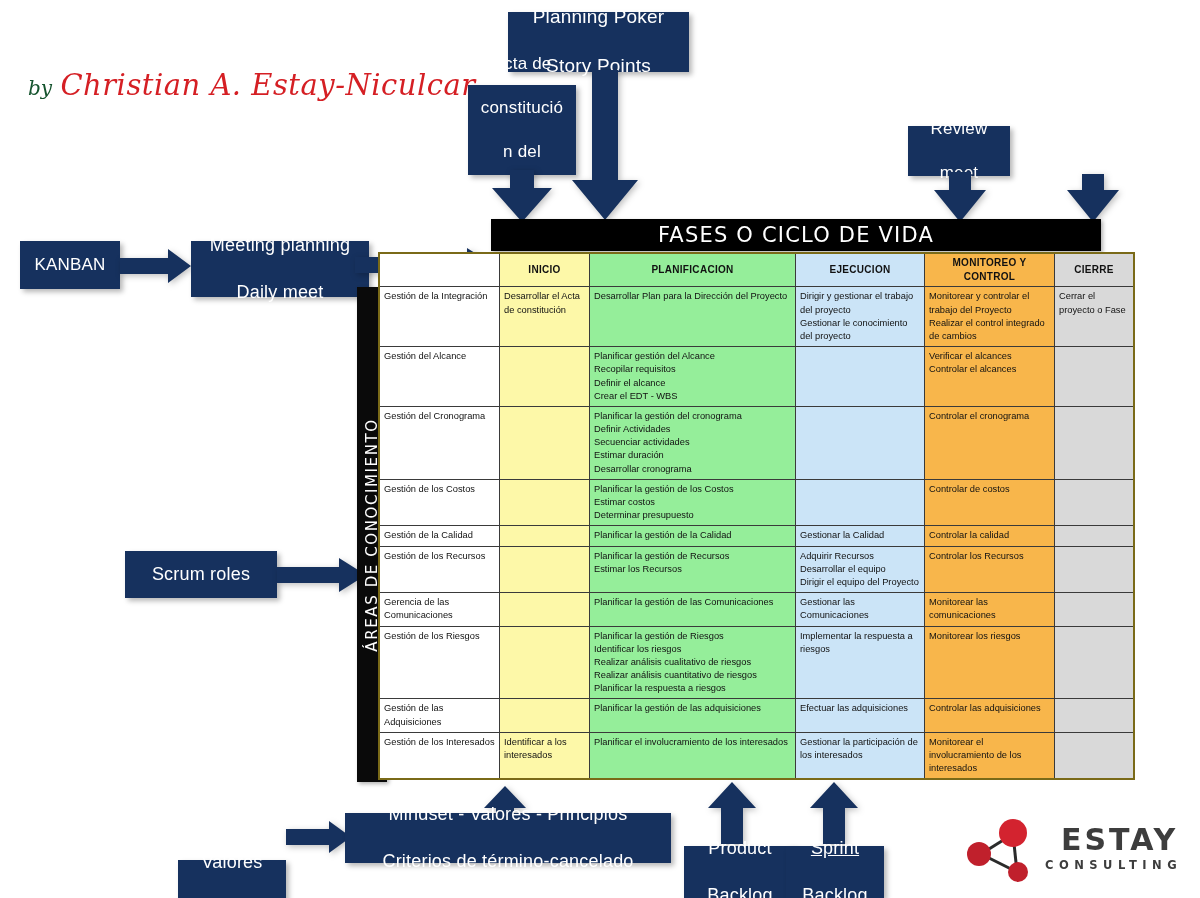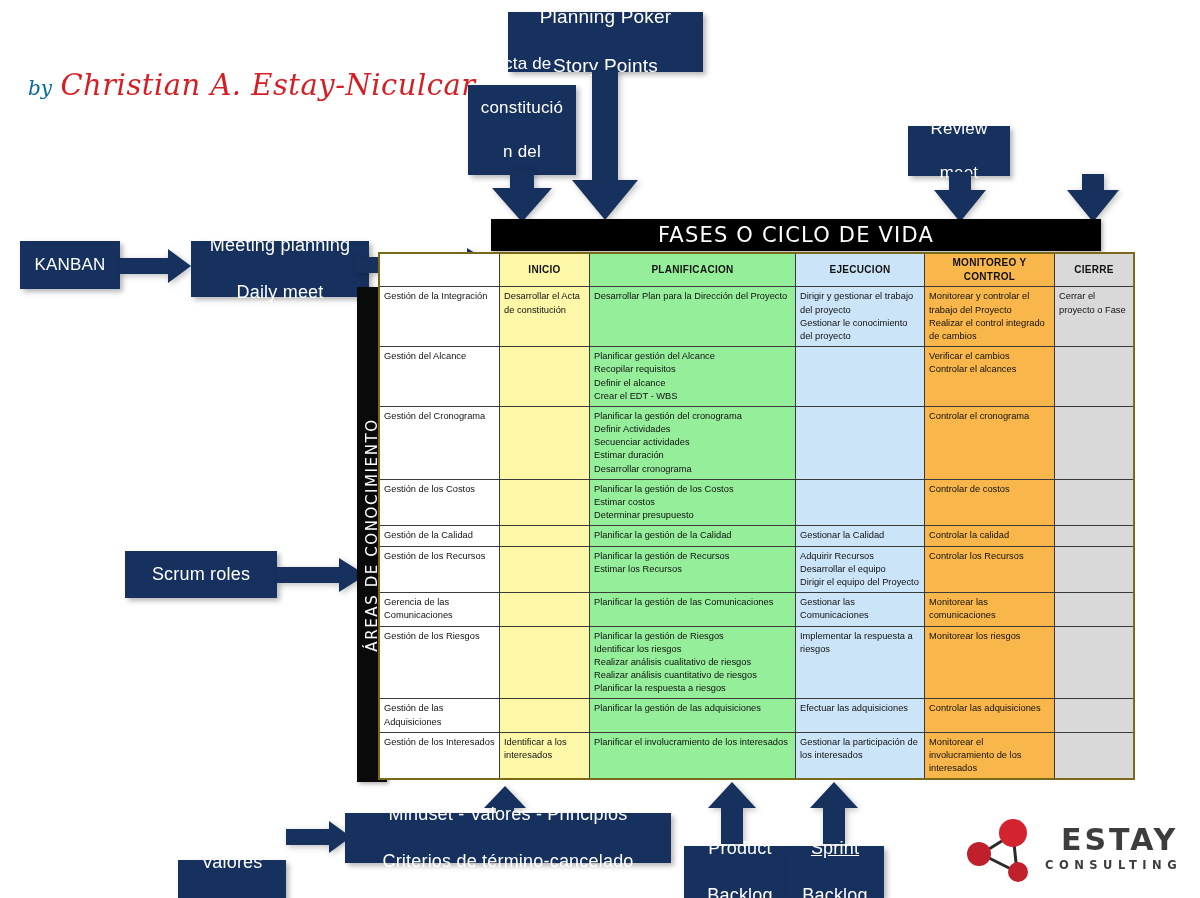--- a/index.html
+++ b/index.html
@@ -23,21 +23,21 @@
   
   .arrow{position:absolute;background:transparent;}
   .arrow svg{display:block;filter:drop-shadow(2px 2px 3px rgba(0,0,0,.25));}
 
   
   .sig{
     position:absolute;left:28px;top:68px;
     font-family:"DejaVu Serif", serif;
     font-size:26px;font-style:italic;white-space:nowrap;
   }
-  .sig .by{color:#0369a1;font-size:20px;}
+  .sig .by{color:#14532d;font-size:20px;}
   .sig .nm{color:#d51f24;font-size:29px;letter-spacing:.5px;}
 
   
   .phases-bar{
     position:absolute;left:491px;top:219px;width:610px;height:32px;
     background:#000000;color:#ffffff;
     display:flex;align-items:center;justify-content:center;
     font-family:"DejaVu Sans", sans-serif;
     font-size:21px;letter-spacing:1.2px;
     box-shadow:2px 2px 4px rgba(0,0,0,.3);
@@ -100,21 +100,21 @@
 </head>
 <body>
 
 <div class="stage">
 
   <div class="sig">
     <span class="by">by</span>
     <span class="nm">Christian A. Estay-Niculcar</span>
   </div>
 
-  <div class="nbox" style="left:508px;top:12px;width:195px;height:60px;font-size:19px;">
+  <div class="nbox" style="left:508px;top:12px;width:181px;height:60px;font-size:19px;">
     <span><span>Planning Poker</span><br>
           <span>Story Points</span></span>
   </div>
 
   <div class="arrow" style="left:570px;top:70px;width:70px;height:152px;">
     <svg width="70" height="152" viewBox="0 0 70 152">
       <polygon points="22,0 48,0 48,110 68,110 35,150 2,110 22,110" fill="#16315e"></polygon>
     </svg>
   </div>
 
@@ -225,21 +225,21 @@
           <td class="c-area">Gestión del Alcance</td>
           <td class="c-inicio"></td>
           <td class="c-plan">
             <p>Planificar gestión del Alcance</p>
             <p>Recopilar requisitos</p>
             <p>Definir el alcance</p>
             <p>Crear el EDT - WBS</p>
           </td>
           <td class="c-ejec"></td>
           <td class="c-mon">
-            <p>Verificar el cambios</p>
+            <p>Verificar el alcances</p>
             <p>Controlar el alcances</p>
           </td>
           <td class="c-cierre"></td>
         </tr>
         <tr>
           <td class="c-area">Gestión del Cronograma</td>
           <td class="c-inicio"></td>
           <td class="c-plan">
             <p>Planificar la gestión del cronograma</p>
             <p>Definir Actividades</p>

